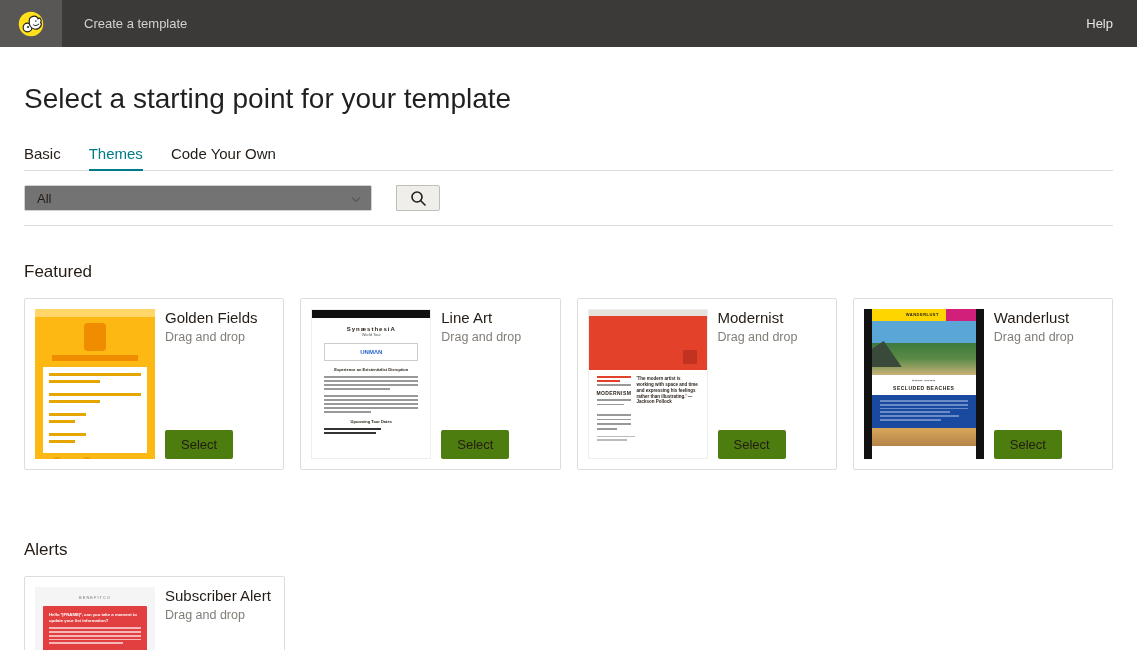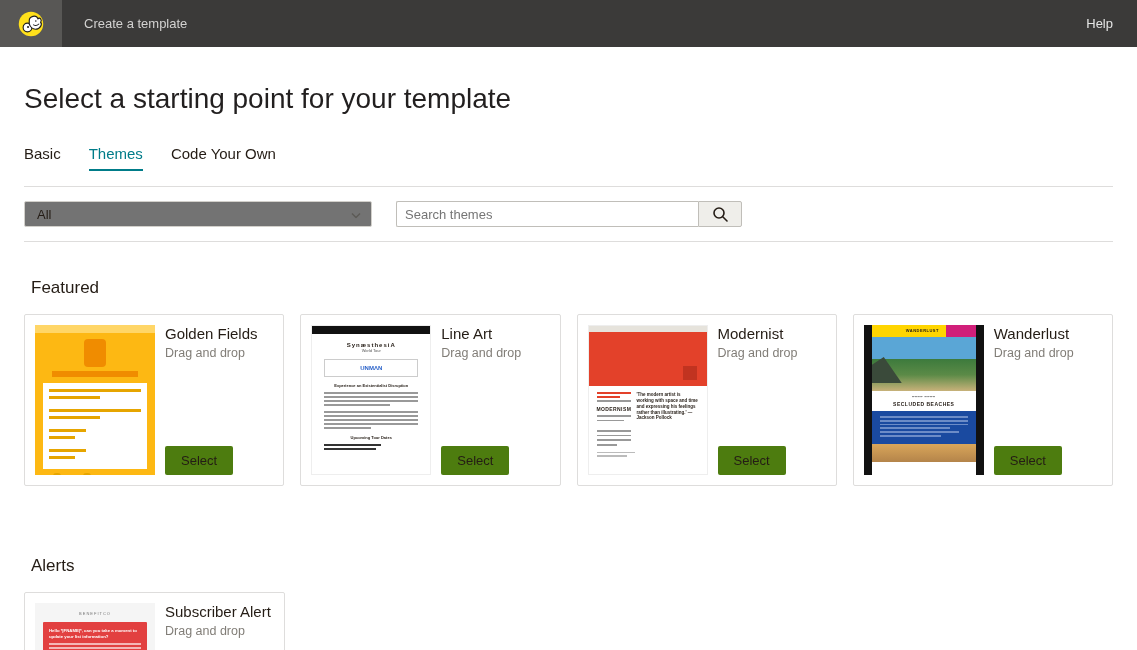--- a/index.html
+++ b/index.html
@@ -49,21 +49,21 @@
     color: #221f1f;
     margin-top: 36px;
     margin-bottom: 30px;
   }
 
   
   .tabs {
     display: flex;
     gap: 28px;
     border-bottom: 1px solid #dedddc;
-    padding-bottom: 16px;
+    padding-bottom: 0;
   }
   .tab {
     font-size: 15px;
     color: #241c15;
     padding-bottom: 8px;
     cursor: pointer;
     position: relative;
   }
   .tab.active {
     color: #007c89;
@@ -132,21 +132,20 @@
     cursor: pointer;
   }
 
   
   .section-title {
     font-size: 17px;
     font-weight: 500;
     margin-top: 36px;
     margin-bottom: 16px;
     color: #241c15;
-    margin-left: 7px;
   }
   .card-row {
     display: flex;
     gap: 16px;
   }
   .card {
     flex: 1;
     border: 1px solid #dedddc;
     border-radius: 2px;
     padding: 10px;
@@ -326,21 +325,20 @@
   <div class="filter-row">
     <div class="dropdown">
       <span>All</span>
       <span class="chev">
         <svg width="10" height="6" viewBox="0 0 10 6">
             <path d="M1 1 L5 5 L9 1" fill="none" stroke="#5c5a56" stroke-width="1.4"></path>
           </svg>
       </span>
     </div>
     <div class="search-wrap">
-      <input class="search-input" type="text" placeholder="Search themes" style="">
       <div class="search-btn">
         <svg width="16" height="16" viewBox="0 0 16 16">
           <circle cx="7" cy="7" r="5" fill="none" stroke="#241c15" stroke-width="1.6"></circle>
           <line x1="11" y1="11" x2="15" y2="15" stroke="#241c15" stroke-width="1.6" stroke-linecap="round"></line>
         </svg>
       </div>
     </div>
   </div>
 
   <div class="section-title">Featured</div>

